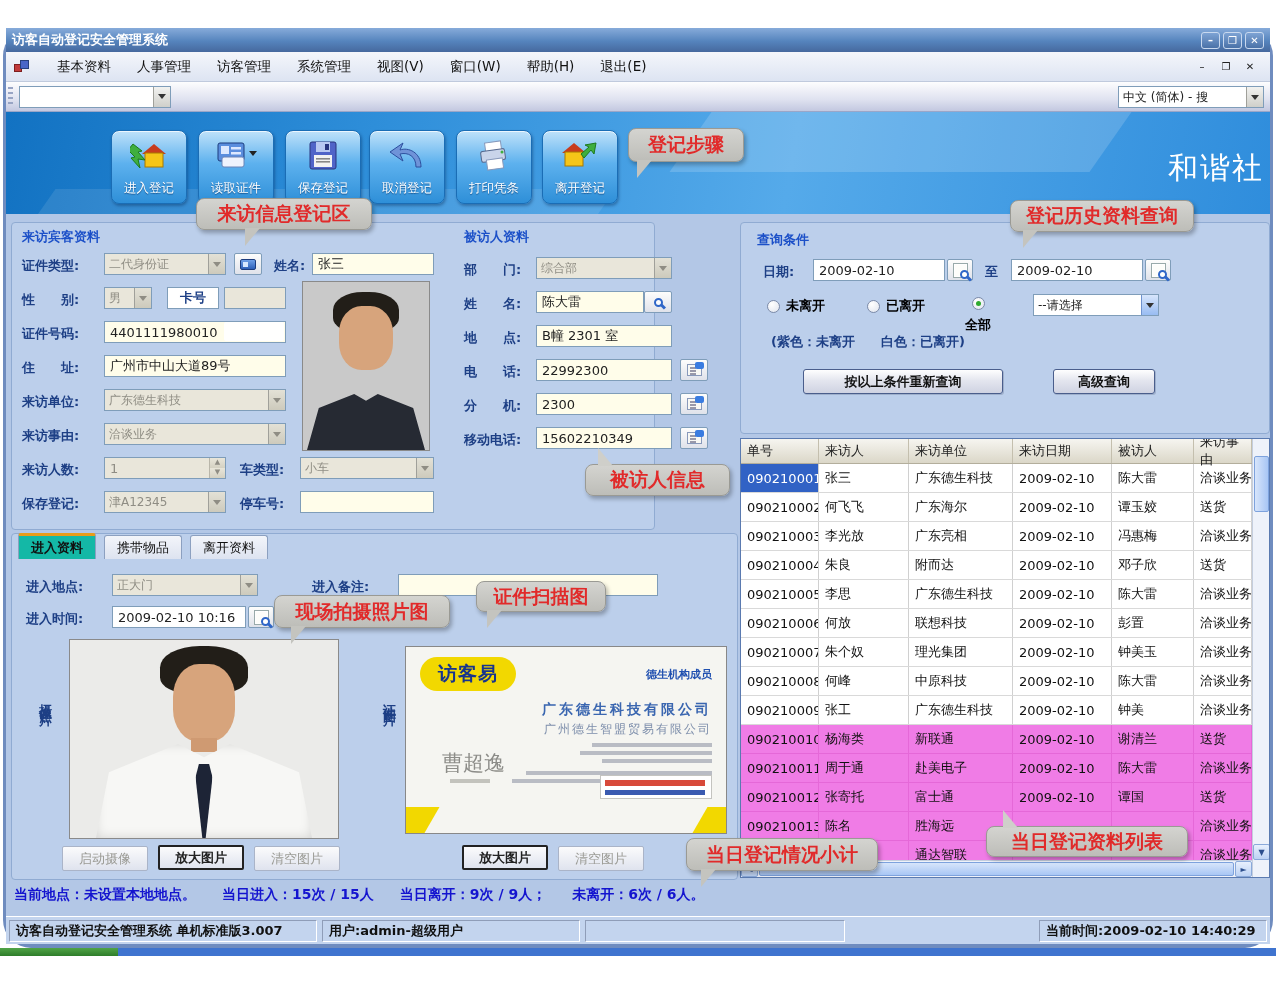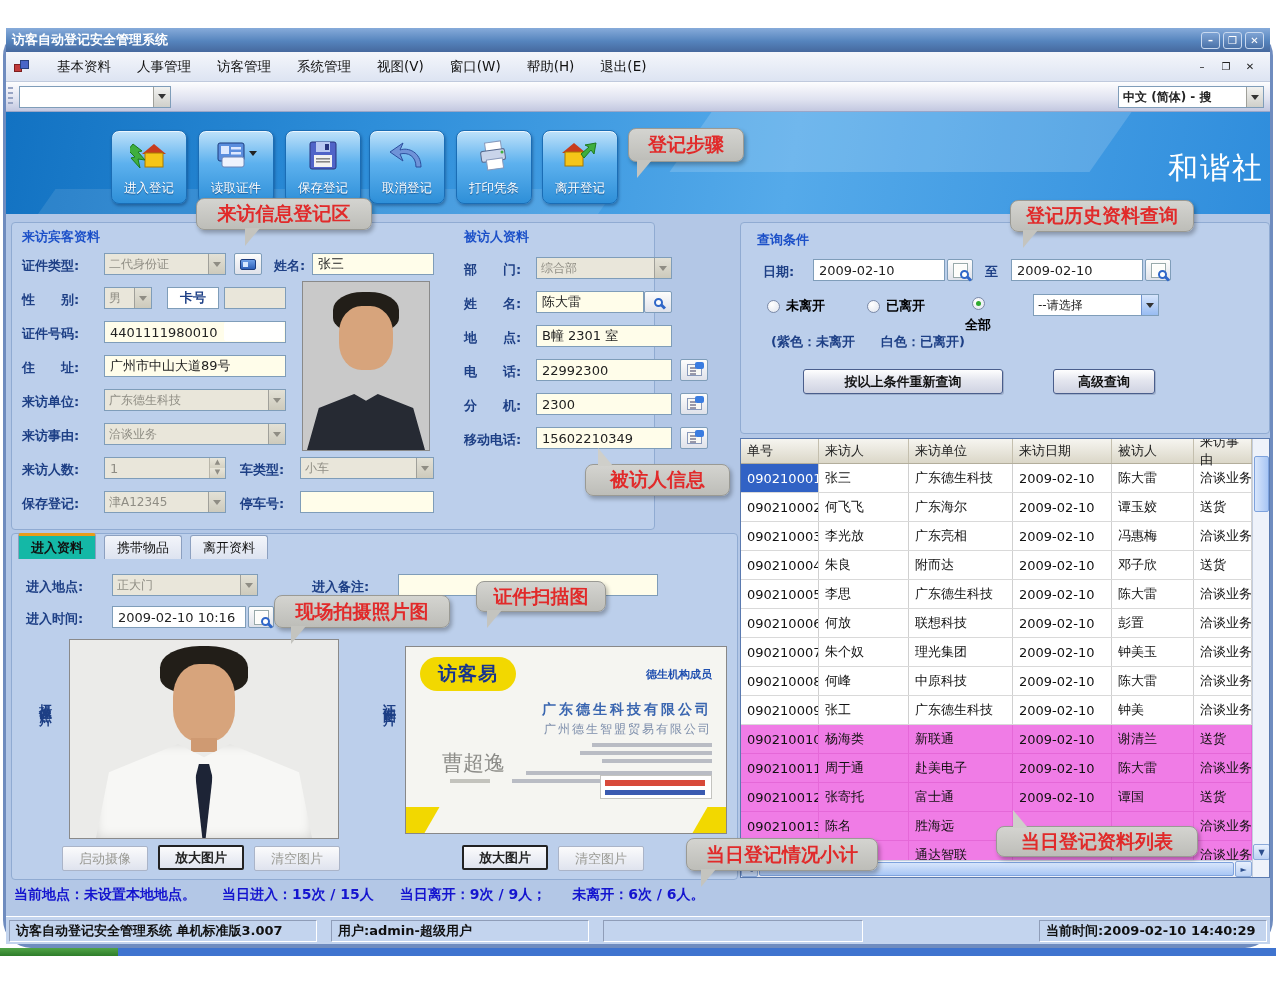--- a/index.html
+++ b/index.html
@@ -37,21 +37,21 @@
   .combo .val{flex:1;font-size:12px;padding:0 4px;color:#222;white-space:nowrap;overflow:hidden;}
   .combo .arrowbox{width:17px;height:100%;display:flex;align-items:center;justify-content:center;
     background:linear-gradient(180deg,#f2f2f0,#cfcfca);border-left:1px solid #a0a09a;}
   .combo .arrowbox.blue{background:linear-gradient(180deg,#d7e5fb,#98bcf2);border-left:1px solid #6f93cf;}
   .tri-down{width:0;height:0;border-left:4px solid transparent;border-right:4px solid transparent;border-top:5px solid #333;}
   .combo.disabled{background:#e9e6da;}
   .combo.disabled .val{color:#8f8d84;}
   .combo.disabled .arrowbox{background:linear-gradient(180deg,#e3e1d6,#cdcabc);}
   .combo.disabled .tri-down{border-top-color:#8f8d84;}
   .quick-combo{width:152px;margin-left:2px;}
-  .lang-combo{position:absolute;right:6px;top:4px;width:146px;font-weight:bold;}
+  .lang-combo{position:absolute;right:6px;top:4px;width:146px;}
 
   
   .banner{position:absolute;left:0;top:84px;width:100%;height:102px;overflow:hidden;
     background:linear-gradient(100deg,#1272c2 0%,#2f8fda 30%,#55aaea 62%,#2f8ddc 100%);}
   .banner .band1{position:absolute;left:55%;top:-30px;width:420px;height:90px;background:rgba(255,255,255,.16);transform:skewX(-35deg);}
   .banner .band2{position:absolute;left:2%;bottom:-45px;width:560px;height:70px;background:rgba(255,255,255,.10);transform:skewX(-35deg);}
   .tbtn{position:absolute;top:18px;width:76px;height:74px;border:1px solid #1a6db5;border-radius:8px;
     background:linear-gradient(180deg,#bfe2fa 0%,#5db1ee 45%,#2e8fd8 100%);
     box-shadow:inset 0 1px 0 rgba(255,255,255,.7),1px 2px 3px rgba(0,30,70,.35);
     display:flex;flex-direction:column;align-items:center;justify-content:flex-end;padding-bottom:6px;cursor:default;}
@@ -154,21 +154,21 @@
   
   .callout{position:absolute;background:linear-gradient(180deg,#d4d4d0,#bdbdb8);border:1px solid #9a9a94;border-radius:8px;
     box-shadow:2px 3px 4px rgba(0,0,0,.28);display:flex;align-items:center;justify-content:center;
     font-size:19px;font-weight:bold;color:#e12a2a;z-index:50;white-space:nowrap;padding:0 10px;}
   .callout .tail{position:absolute;width:0;height:0;}
   .tail.down{border-top:18px solid #c4c4bf;border-right:15px solid transparent;bottom:-17px;}
   .tail.up{border-bottom:18px solid #cfcfca;border-right:15px solid transparent;top:-17px;}
 
   
   .summary{position:absolute;font-size:14px;font-weight:bold;color:#1414cf;display:flex;gap:26px;white-space:nowrap;}
-  .statusbar{position:absolute;left:0;width:100%;height:28px;background:#c3d4ee;border-top:1px solid #fff;display:flex;align-items:center;gap:14px;padding:2px 3px;}
+  .statusbar{position:absolute;left:0;width:100%;height:28px;background:#c3d4ee;border-top:1px solid #fff;display:flex;align-items:center;gap:5px;padding:2px 3px;}
   .sseg{height:22px;border:1px solid;border-color:#8f9db8 #fff #fff #8f9db8;font-size:13px;color:#111;font-weight:bold;
     display:flex;align-items:center;padding:0 6px;white-space:nowrap;overflow:hidden;}
   .taskbar{position:absolute;left:0;top:948px;width:1276px;height:8px;background:#3f74cf;}
   .taskbar .start{position:absolute;left:0;top:0;width:118px;height:8px;background:linear-gradient(180deg,#51a447,#2e7d2a);}
   .blurpatch{position:absolute;background:rgba(255,255,255,.92);border-radius:2px;}
 </style>
 </head>
 <body>
 
 <div class="screen">
@@ -746,17 +746,17 @@
     <span class="tail down" style="left:16px;"></span>
   </div>
   <div class="callout" style="left:476px;top:581px;width:130px;height:31px;">
     <span>证件扫描图</span>
     <span class="tail down" style="left:10px;"></span>
   </div>
   <div class="callout" style="left:686px;top:838px;width:192px;height:33px;">
     <span>当日登记情况小计</span>
     <span class="tail down" style="left:14px;"></span>
   </div>
-  <div class="callout" style="left:986px;top:826px;width:202px;height:31px;margin-left:10px;">
+  <div class="callout" style="left:986px;top:826px;width:202px;height:31px;">
     <span>当日登记资料列表</span>
     <span class="tail up" style="left:16px;"></span>
   </div>
 </div>
 
 </body></html>

